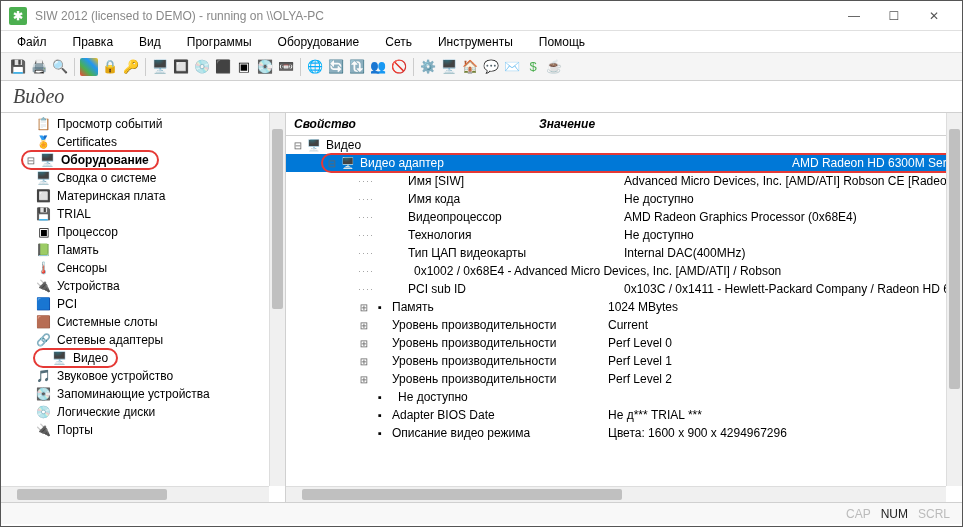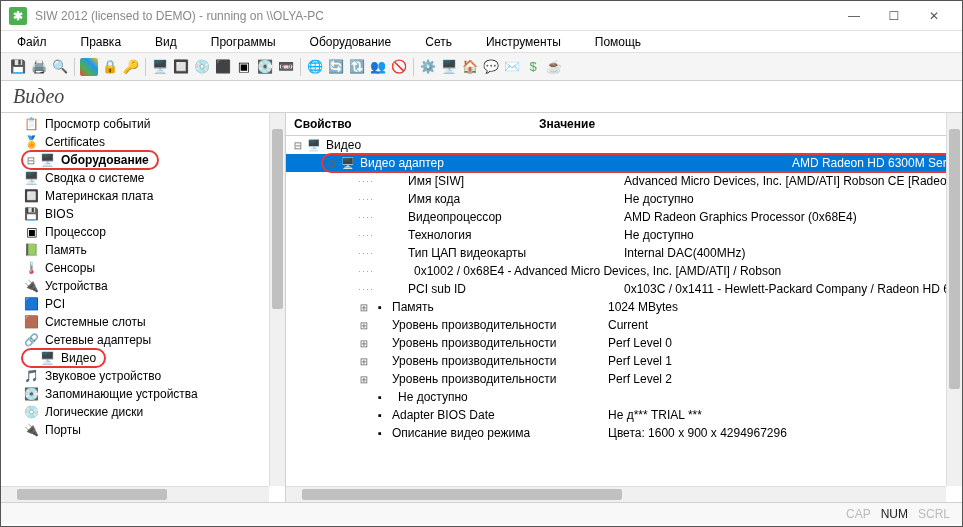--- a/index.html
+++ b/index.html
@@ -1,38 +1,38 @@
 <!DOCTYPE html>
 <html><head>
 <meta charset="utf-8">
 <style>
 * { margin: 0; padding: 0; box-sizing: border-box; font-family: "Segoe UI", Tahoma, sans-serif; font-size: 12px; }
 body { background: #fff; width: 963px; height: 527px; overflow: hidden; position: relative; border: 1px solid #555; }
 .titlebar { height: 30px; display: flex; align-items: center; padding: 0 8px; background: #fff; border-bottom: 1px solid #e0e0e0; }
 .titlebar .app-icon { width: 18px; height: 18px; background: #4CAF50; border-radius: 2px; display: inline-flex; align-items: center; justify-content: center; color: #fff; font-weight: bold; margin-right: 8px; }
 .titlebar .title { color: #888; flex: 1; }
 .titlebar .winbtn { width: 40px; height: 28px; display: inline-flex; align-items: center; justify-content: center; color: #555; cursor: pointer; }
-.menubar { height: 22px; display: flex; align-items: center; padding: 0 8px; gap: 18px; border-bottom: 1px solid #e0e0e0; }
+.menubar { height: 22px; display: flex; align-items: center; padding: 0 8px; gap: 10px; border-bottom: 1px solid #e0e0e0; }
 .menubar .menu-item { padding: 2px 8px; cursor: pointer; }
 .toolbar { height: 28px; display: flex; align-items: center; padding: 2px 8px; gap: 3px; border-bottom: 1px solid #d0d0d0; background: #f5f5f5; }
 .toolbar .tb-icon { width: 18px; height: 18px; display: inline-flex; align-items: center; justify-content: center; border-radius: 2px; cursor: pointer; font-size: 13px;}
 .toolbar .sep { width: 1px; height: 18px; background: #ccc; margin: 0 2px; }
 .section-header { padding: 4px 12px; font-size: 20px; color: #444; font-family: Georgia, serif; font-style: italic; border-bottom: 1px solid #d0d0d0; }
 .main { display: flex; height: calc(100% - 30px - 22px - 28px - 34px - 22px); }
 .left-panel { width: 285px; border-right: 1px solid #d0d0d0; overflow: auto; position: relative; }
 .right-panel { flex: 1; overflow: auto; position: relative; }
 .tree { padding: 2px 0; }
 .tree-item { display: flex; align-items: center; height: 18px; padding-left: 8px; white-space: nowrap; cursor: pointer; }
 .tree-item .toggle { width: 12px; text-align: center; color: #666; font-size: 10px;}
 .tree-item .ticon { width: 16px; height: 16px; display: inline-flex; align-items: center; justify-content: center; margin: 0 3px; font-size: 12px;}
 .tree-item .tlabel { padding: 0 2px; }
-.tree-item.indent1 { padding-left: 20px; }
+.tree-item.indent1 { padding-left: 32px; }
 .tree-item.indent0 { padding-left: 20px; }
 .highlight-red { border: 2.5px solid #e53935; border-radius: 14px; padding: 0 6px 0 2px; display: inline-flex; align-items: center; }
-.right-header { display: flex; padding: 4px 8px; border-bottom: 1px solid #d0d0d0; font-weight: bold; font-size: 14px; font-family: Georgia, serif; }
+.right-header { display: flex; padding: 4px 8px; border-bottom: 1px solid #d0d0d0; font-weight: bold; font-style: italic; font-size: 14px; font-family: Georgia, serif; }
 .right-header .col1 { width: 245px; }
 .right-header .col2 { flex: 1; }
 .rtree-item { display: flex; align-items: center; height: 18px; padding-left: 6px; white-space: nowrap; }
 .rtree-item .toggle { width: 12px; text-align: center; color: #666; font-size: 10px;}
 .rtree-item .ricon { width: 16px; height: 16px; display: inline-flex; align-items: center; justify-content: center; margin: 0 2px; font-size: 11px;}
 .rtree-item .rprop { width: 210px; padding-left: 2px; overflow: hidden; }
 .rtree-item .rval { flex: 1; padding-left: 8px; overflow: hidden; text-overflow: ellipsis; }
 .rtree-item.i1 { padding-left: 6px; }
 .rtree-item.i2 { padding-left: 40px; }
 .rtree-item.i3 { padding-left: 72px; }
@@ -122,21 +122,21 @@
             <span class="tlabel" style="font-weight: bold;">Оборудование</span>
           </span>
         </div>
         <div class="tree-item indent1">
           <span><span class="toggle"></span><span class="ticon">🖥️</span><span class="tlabel">Сводка о системе</span></span>
         </div>
         <div class="tree-item indent1">
           <span><span class="toggle"></span><span class="ticon">🔲</span><span class="tlabel">Материнская плата</span></span>
         </div>
         <div class="tree-item indent1">
-          <span><span class="toggle"></span><span class="ticon">💾</span><span class="tlabel">BIOS</span></span>
+          <span><span class="toggle"></span><span class="ticon">💾</span><span class="tlabel">TRIAL</span></span>
         </div>
         <div class="tree-item indent1">
           <span><span class="toggle"></span><span class="ticon">▣</span><span class="tlabel">Процессор</span></span>
         </div>
         <div class="tree-item indent1">
           <span><span class="toggle"></span><span class="ticon">📗</span><span class="tlabel">Память</span></span>
         </div>
         <div class="tree-item indent1">
           <span><span class="toggle"></span><span class="ticon">🌡️</span><span class="tlabel">Сенсоры</span></span>
         </div>

